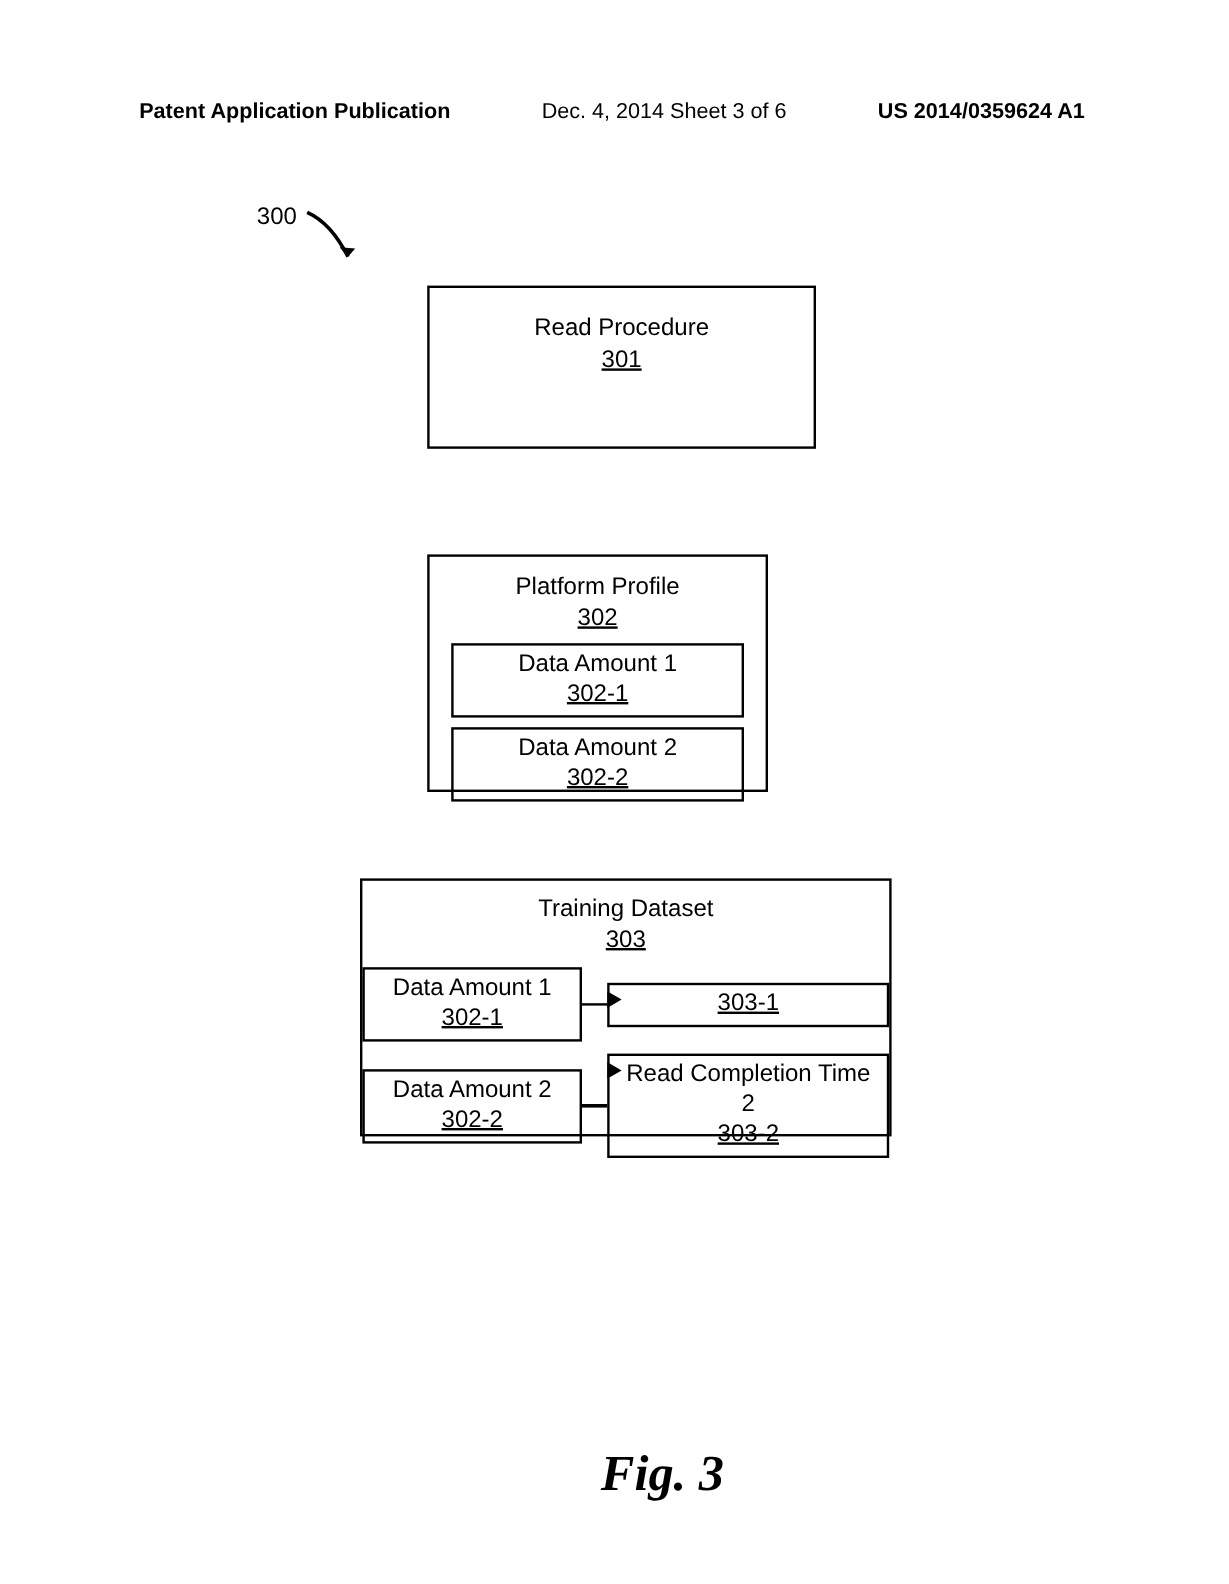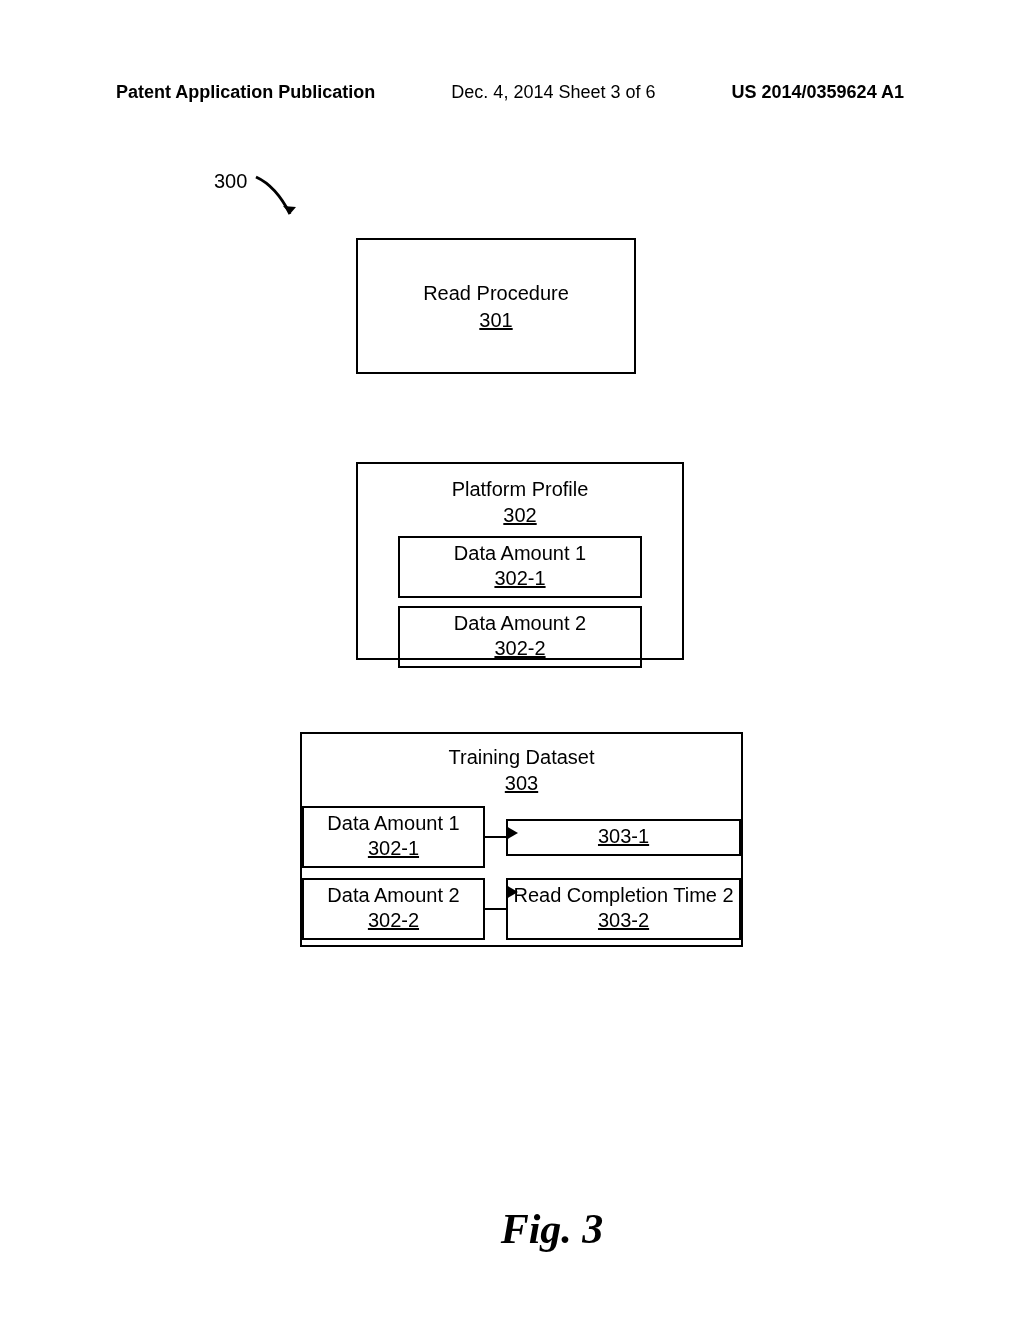--- a/index.html
+++ b/index.html
@@ -65,47 +65,47 @@
   .box .title {
     margin-top: 4px;
   }
   .box .ref {
     text-decoration: underline;
   }
   
   .box301 {
     top: 78px;
     left: 316px;
-    width: 280px;
+    width: 324px;
     height: 136px;
-    padding-top: 36px;
+    padding-top: 16px;
     line-height: 1.35;
   }
   
   .arrow1 {
     position: absolute;
     top: 214px;
     left: 476px;
     width: 0;
     height: 85px;
   }
   
   .box302 {
     top: 302px;
     left: 316px;
-    width: 328px;
+    width: 284px;
     height: 198px;
     padding-top: 8px;
     line-height: 1.3;
   }
   .inner-box {
     border: 2px solid #000;
     margin: 8px auto 0;
     width: 244px;
-    padding: 3px 0 5px;
+    padding: 3px 12px 5px;
     font-size: 20px;
     line-height: 1.25;
   }
   .box302 .inner-box:first-of-type {
     margin-top: 10px;
   }
   
   .arrow2 {
     position: absolute;
     top: 500px;

